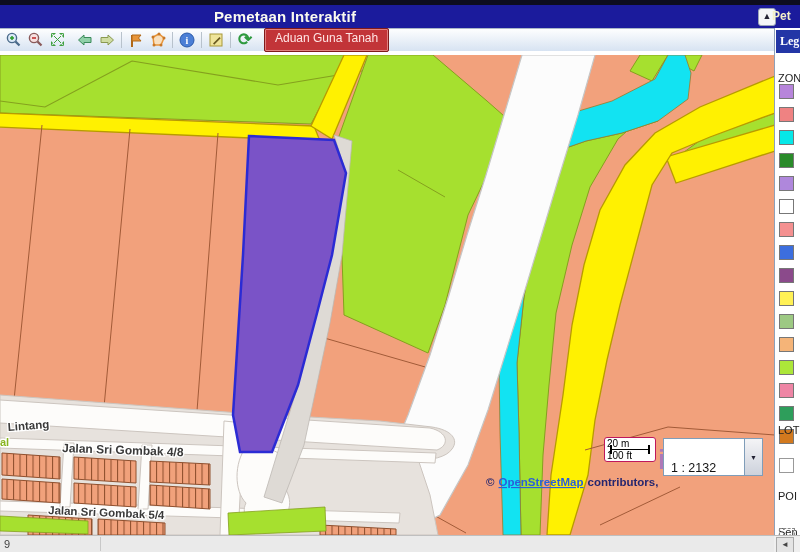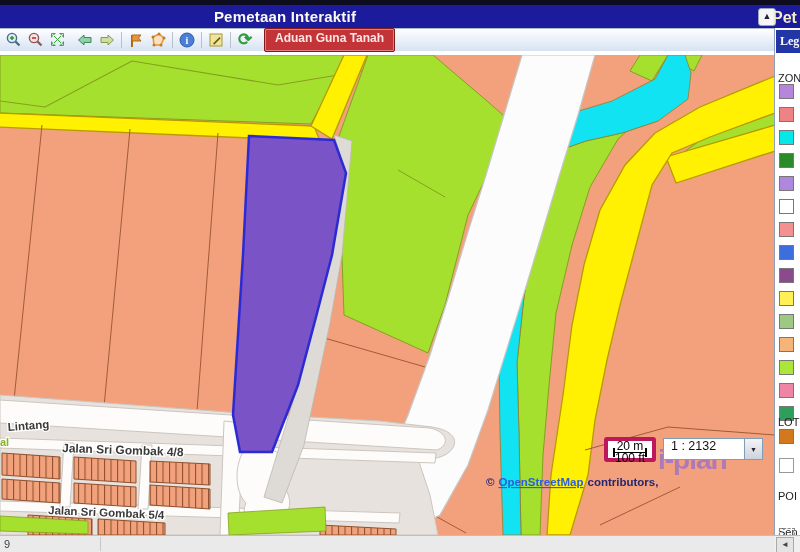--- a/index.html
+++ b/index.html
@@ -5,44 +5,44 @@
   html,body{margin:0;padding:0;}
   body{width:800px;height:552px;position:relative;overflow:hidden;
        font-family:"Liberation Sans", sans-serif;background:#fff;}
   
   .topstrip{position:absolute;left:0;top:0;width:800px;height:5px;background:var(--topstrip);}
   .titlebar{position:absolute;left:0;top:5px;width:800px;height:23px;background:var(--titlebar);}
   .title{position:absolute;left:0;right:230px;top:3px;text-align:center;
          color:#FBFBEF;font-size:15px;font-weight:bold;letter-spacing:.2px;}
   .collapse-btn{position:absolute;right:24px;top:3px;width:16px;height:16px;background:#F4F6F8;
          border:1px solid #9AA6B8;border-radius:3px;font-size:9px;line-height:15px;text-align:center;color:#223;}
-  .panel-label{position:absolute;right:0;top:4px;width:28px;color:#F4EFC8;font-size:16px;font-weight:bold;overflow:hidden;white-space:nowrap;}
+  .panel-label{position:absolute;right:0;top:4px;width:28px;color:#F4EFC8;font-size:12px;font-weight:bold;overflow:hidden;white-space:nowrap;}
   .toolbar{position:absolute;left:0;top:28px;width:774px;height:25px;
           background:linear-gradient(var(--toolbar1),var(--toolbar2));
           border-bottom:2px solid #FFF;box-shadow:0 1px 0 #AAB8C8 inset;display:flex;align-items:center;padding-left:2px;box-sizing:border-box;}
   .tb-btn{width:22px;height:21px;display:flex;align-items:center;justify-content:center;flex:0 0 auto;}
   .tb-sep{width:1px;height:16px;background:#B8C2CC;margin:0 3px;flex:0 0 auto;}
   .tb-gap{width:6px;flex:0 0 auto;}
   .complaint-btn{margin-left:8px;height:19px;background:var(--btnred);border:1px solid var(--btnredborder);
-          box-shadow:0 0 0 1px #E08080 inset;color:var(--btnredtext);font-size:12px;font-weight:bold;
+          box-shadow:0 0 0 1px #E08080 inset;color:var(--btnredtext);font-size:12px;font-weight:normal;
           padding:1px 10px 2px 10px;border-radius:2px;line-height:16px;}
   .refresh-glyph{font-size:17px;font-weight:bold;color:#2F9A3F;line-height:16px;}
   
   .map{position:absolute;left:0;top:55px;width:775px;height:480px;overflow:hidden;background:var(--salmon);}
   .maplabel{fill:var(--label);paint-order:stroke;stroke:#FFFFFF;stroke-width:2.6px;font-weight:bold;}
   .attr{font-size:11.5px;font-weight:bold;fill:var(--osmtext);}
   .attr .link{fill:var(--osmlink);text-decoration:underline;}
   .wm{font-size:28px;font-weight:bold;fill:var(--watermark);opacity:.78;letter-spacing:-1px;}
-  .scalebox{position:absolute;left:604px;top:382px;width:52px;height:25px;background:#FFF;border:4px solid #be185d;
-          border-radius:3px;font-size:12px;text-align:center;color:#000;line-height:9px;padding:1px 2px;box-sizing:border-box;}
+  .scalebox{position:absolute;left:604px;top:382px;width:52px;height:25px;background:#FFF;border:1px solid #be185d;
+          border-radius:3px;font-size:10px;color:#000;line-height:9px;padding:1px 2px;box-sizing:border-box;}
   .sb-line{height:1px;background:#000;margin:1px 5px 1px 5px;position:relative;}
   .sb-line::before,.sb-line::after{content:"";position:absolute;top:-4px;width:2px;height:9px;background:#000;}
   .sb-line::before{left:-2px}.sb-line::after{right:-2px}
-  .scaledd{position:absolute;left:663px;top:383px;width:100px;height:22px;background:#FFF;border:1px solid #7F9DB9;
-          display:flex;align-items:flex-start;justify-content:space-between;font-size:12.5px;color:#111;
+  .scaledd{position:absolute;left:663px;top:383px;width:100px;height:38px;background:#FFF;border:1px solid #7F9DB9;
+          display:flex;align-items:flex-end;justify-content:space-between;font-size:12.5px;color:#111;
           padding-left:7px;box-sizing:border-box;}
   .dd-btn{width:17px;height:100%;background:linear-gradient(#F4F4F6,#CDD2DC);border-left:1px solid #7F9DB9;
           font-size:7px;color:#223;display:flex;align-items:center;justify-content:center;}
   
   .sidebar{position:absolute;left:774px;top:28px;width:26px;height:507px;background:#FFF;
           border-left:1px solid #8FA0B8;box-sizing:border-box;overflow:hidden;}
   .side-tab{position:absolute;left:1px;top:2px;width:25px;height:23px;background:var(--tabblue);
           color:#FFF;font-size:12px;font-weight:bold;line-height:23px;padding-left:4px;box-sizing:border-box;overflow:hidden;font-family:Liberation Serif, serif;}
   .side-h{position:absolute;left:3px;color:#222;font-size:11px;white-space:nowrap;}
   .swatches{position:absolute;left:4px;top:56px;}
@@ -260,21 +260,21 @@
       <div class="swatch" style="background: rgb(60, 110, 222);"></div>
       <div class="swatch" style="background: rgb(139, 74, 139);"></div>
       <div class="swatch" style="background: rgb(255, 241, 85);"></div>
       <div class="swatch" style="background: rgb(157, 201, 131);"></div>
       <div class="swatch" style="background: rgb(245, 180, 120);"></div>
       <div class="swatch" style="background: rgb(172, 230, 57);"></div>
       <div class="swatch" style="background: rgb(238, 133, 165);"></div>
       <div class="swatch" style="background: rgb(46, 158, 91);"></div>
       <div class="swatch" style="background: rgb(210, 121, 30);"></div>
     </div>
-  <div class="side-h" style="top:388px">LOT</div>
+  <div class="side-h" style="top:396px">LOT</div>
   <div class="lot-swatch"></div>
   <div class="side-h" style="top:462px">POI</div>
   <div class="side-h" style="top:498px">Sen</div>
   <div class="dash-icon"></div>
 </div>
 
 <div class="side-scroll">
   <div class="scroll-btn">◄</div>
 </div>
 

